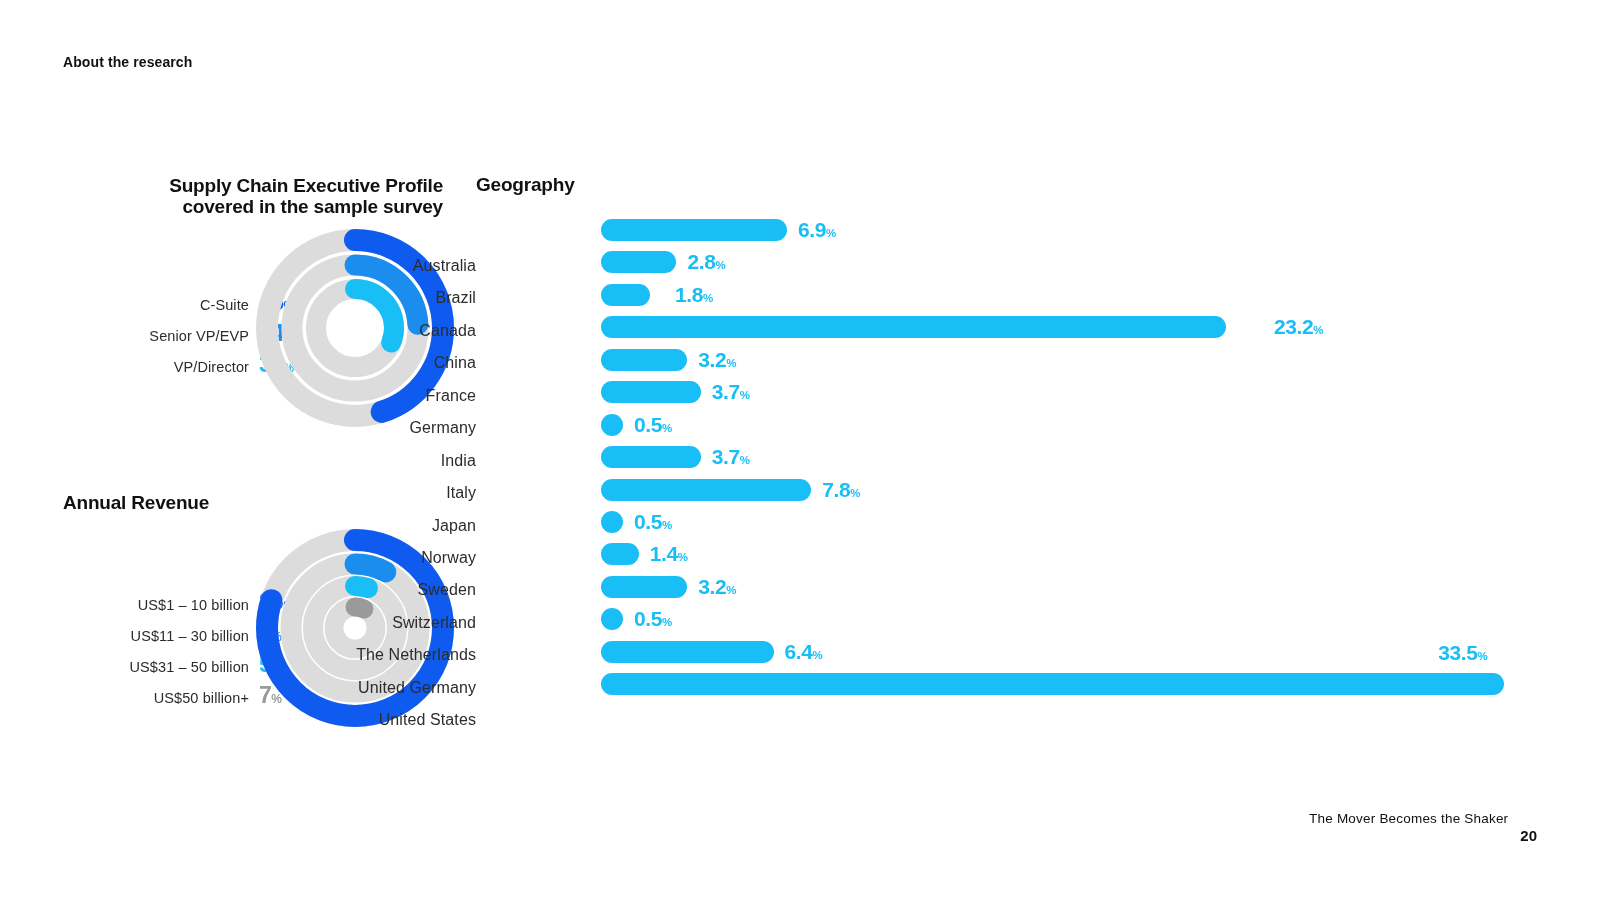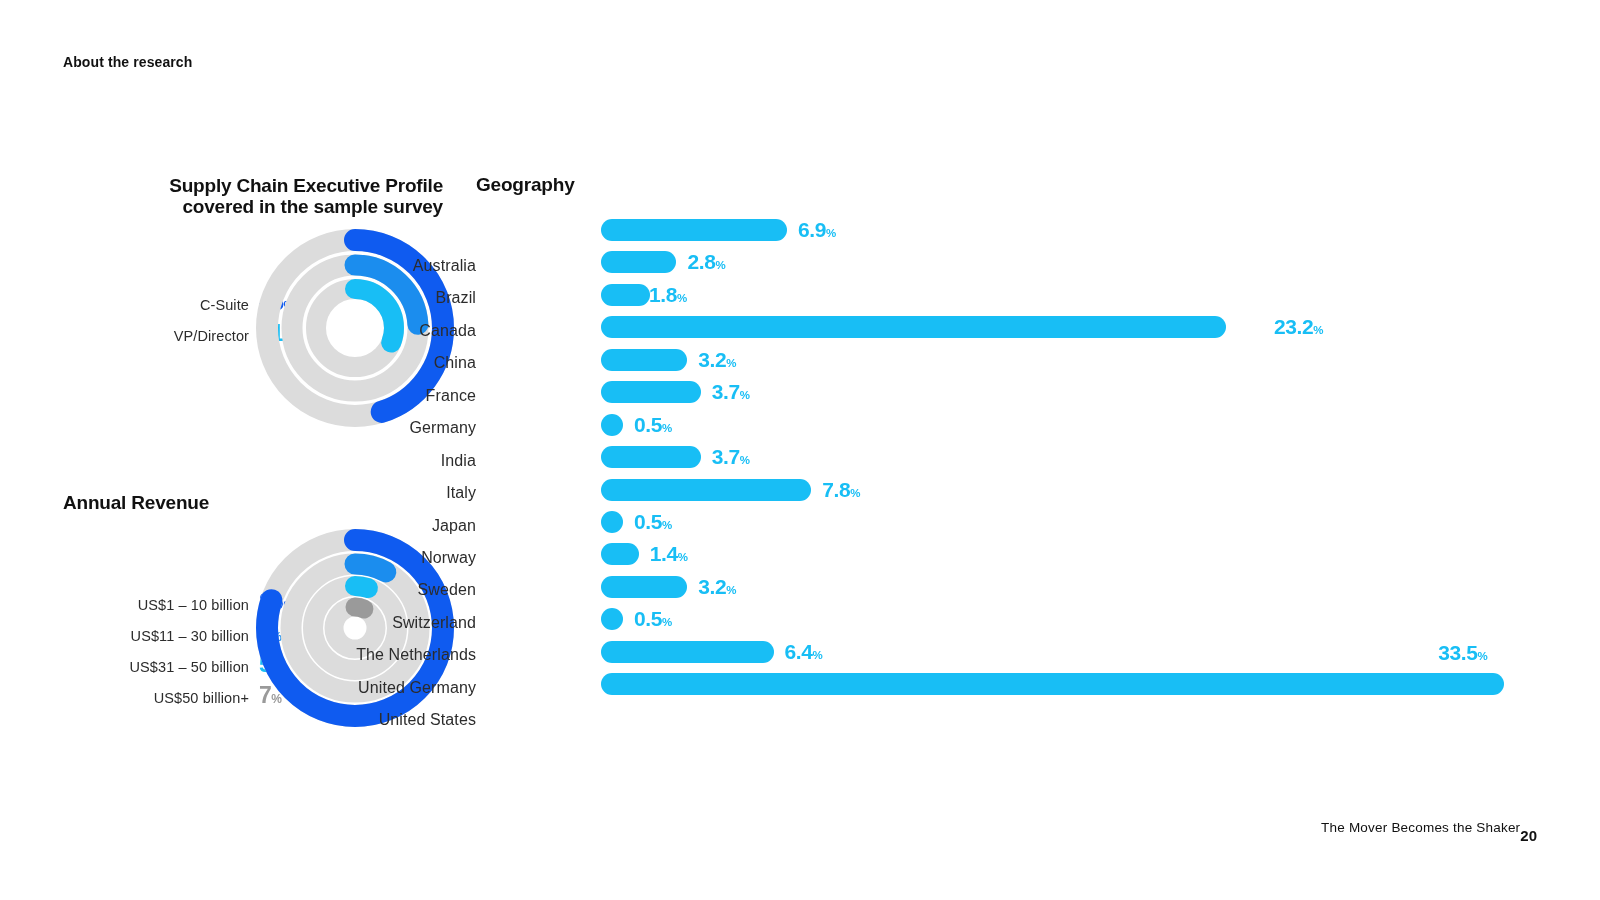--- a/index.html
+++ b/index.html
@@ -152,21 +152,22 @@
     line-height: 30px;
     font-size: 21px;
   }
 
   
   .footer {
     position: absolute;
     right: 63px;
     bottom: 56px;
     display: flex;
-    align-items: center;
+    align-items: flex-start;
+    gap: 12px;
     white-space: nowrap;
   }
   .footer-text {
     font-size: 13.5px;
     color: #111111;
     letter-spacing: 0.2px;
   }
   .footer-page {
     font-size: 15px;
     font-weight: bold;
@@ -184,20 +185,24 @@
   <div class="section-title" id="exec-title">
     <span>Supply Chain Executive Profile</span><br>
     <span>covered in the sample survey</span>
   </div>
 
   <div class="donut-block" id="exec-block">
     <div class="legend" id="exec-legend">
         <div class="legend-row">
           <span class="legend-label">C-Suite</span>
           <span class="legend-value" style="color: rgb(15, 91, 240);">45<span class="pct">%</span></span>
+        </div>
+        <div class="legend-row">
+          <span class="legend-label">Senior VP/EVP</span>
+          <span class="legend-value" style="color: rgb(27, 141, 238);">24<span class="pct">%</span></span>
         </div>
         <div class="legend-row">
           <span class="legend-label">VP/Director</span>
           <span class="legend-value" style="color: rgb(24, 190, 245);">31<span class="pct">%</span></span>
         </div>
       </div>
     <div class="donut" id="exec-donut"><svg width="200" height="200" viewBox="0 0 200 200">
           <circle cx="100" cy="100" r="88" fill="none" stroke="#dcdcdc" stroke-width="22"></circle>
           <circle cx="100" cy="100" r="88" fill="none" stroke="#0F5BF0" stroke-width="22" stroke-linecap="round" stroke-dasharray="248.8141381643116 552.9203070318035" transform="rotate(-90 100 100)"></circle>
           <circle cx="100" cy="100" r="63" fill="none" stroke="#dcdcdc" stroke-width="21"></circle>
@@ -253,21 +258,21 @@
         <div class="bar-label">Brazil</div>
         <div class="bar-track">
           <div class="bar-fill" style="width: 75.488px; background: rgb(24, 190, 245);"></div>
           <div class="bar-value" style="color: rgb(24, 190, 245); left: 86.488px;">2.8<span class="pct">%</span></div>
         </div>
       </div>
       <div class="bar-row">
         <div class="bar-label">Canada</div>
         <div class="bar-track">
           <div class="bar-fill" style="width: 48.528px; background: rgb(24, 190, 245);"></div>
-          <div class="bar-value" style="color: rgb(24, 190, 245); left: 48px;">1.8<span class="pct">%</span></div>
+          <div class="bar-value" style="color: rgb(24, 190, 245); left: 74px;">1.8<span class="pct">%</span></div>
         </div>
       </div>
       <div class="bar-row">
         <div class="bar-label">China</div>
         <div class="bar-track">
           <div class="bar-fill" style="width: 625.472px; background: rgb(24, 190, 245);"></div>
           <div class="bar-value" style="color: rgb(24, 190, 245); left: 673px;">23.2<span class="pct">%</span></div>
         </div>
       </div>
       <div class="bar-row">

